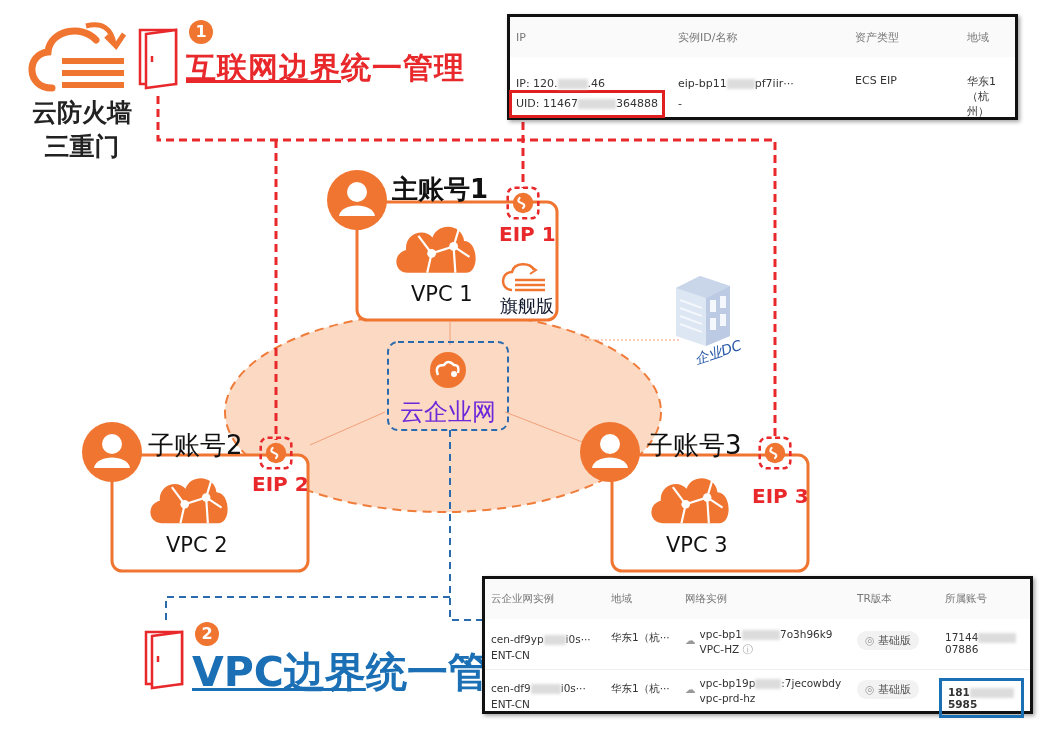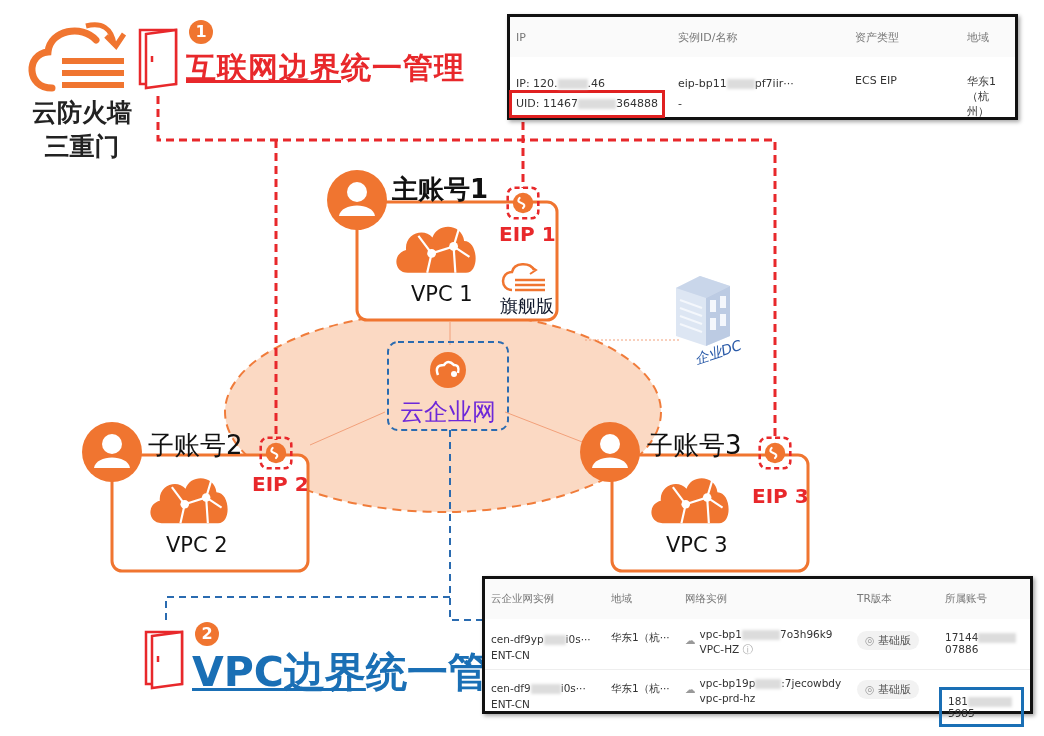--- a/index.html
+++ b/index.html
@@ -234,19 +234,19 @@
           <div><span>cen-df9</span><span class="blur" style="width:30px"></span><span>i0s···</span></div>
           <div>ENT-CN</div>
         </td>
         <td style="padding-top:12px;">华东1（杭···</td>
         <td style="padding-top:6px;line-height:15px;">
           <span style="float:left;color:#999;margin:6px 4px 0 0;">☁</span>
           <div><span>vpc-bp19p</span><span class="blur" style="width:26px"></span><span>:7jecowbdy</span></div>
           <div>vpc-prd-hz</div>
         </td>
         <td style="padding-top:10px;"><span class="tag">基础版</span></td>
-        <td style="padding-top:17px;">
+        <td style="padding-top:8px;font-weight:bold;">
           <div class="hl-blue" style="padding:5px 6px;margin-left:-6px;"><span>181</span><span class="blur" style="width:44px"></span><span>5985</span></div>
         </td>
       </tr>
     </tbody>
   </table>
 </div>
 
 </body></html>

